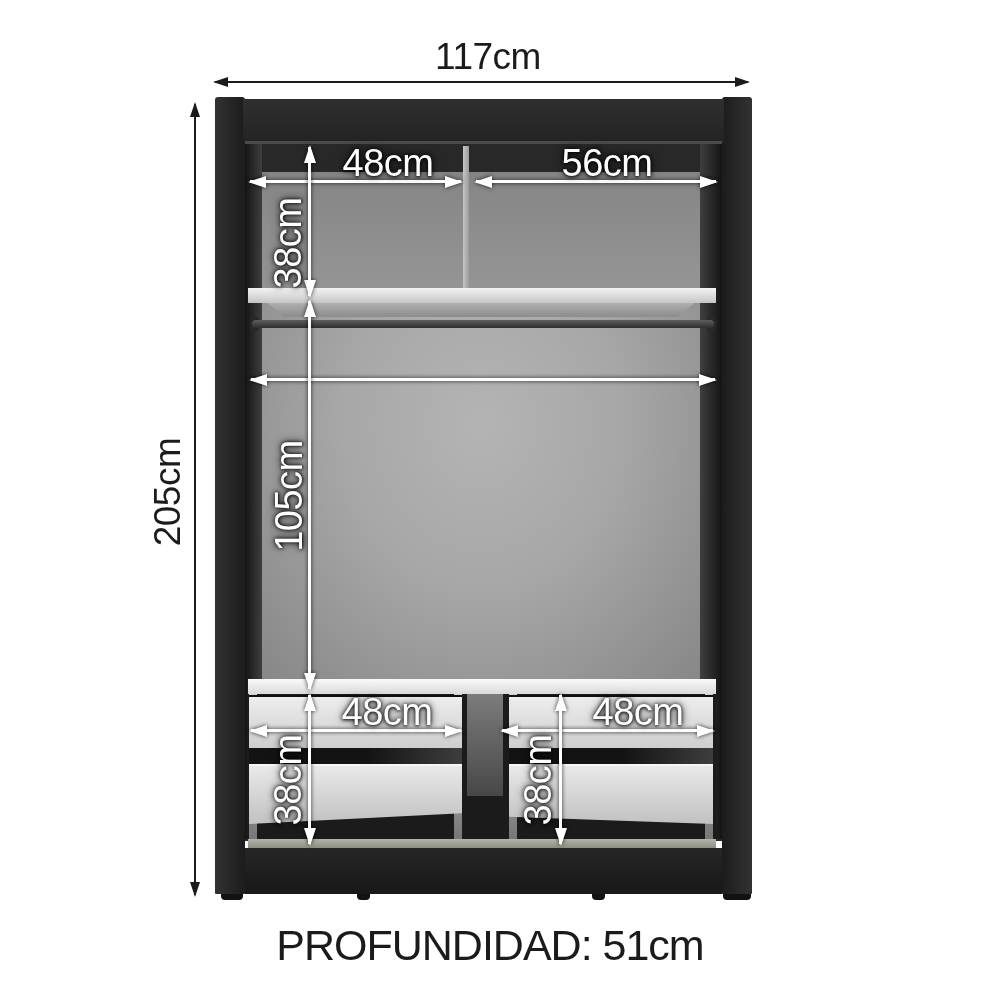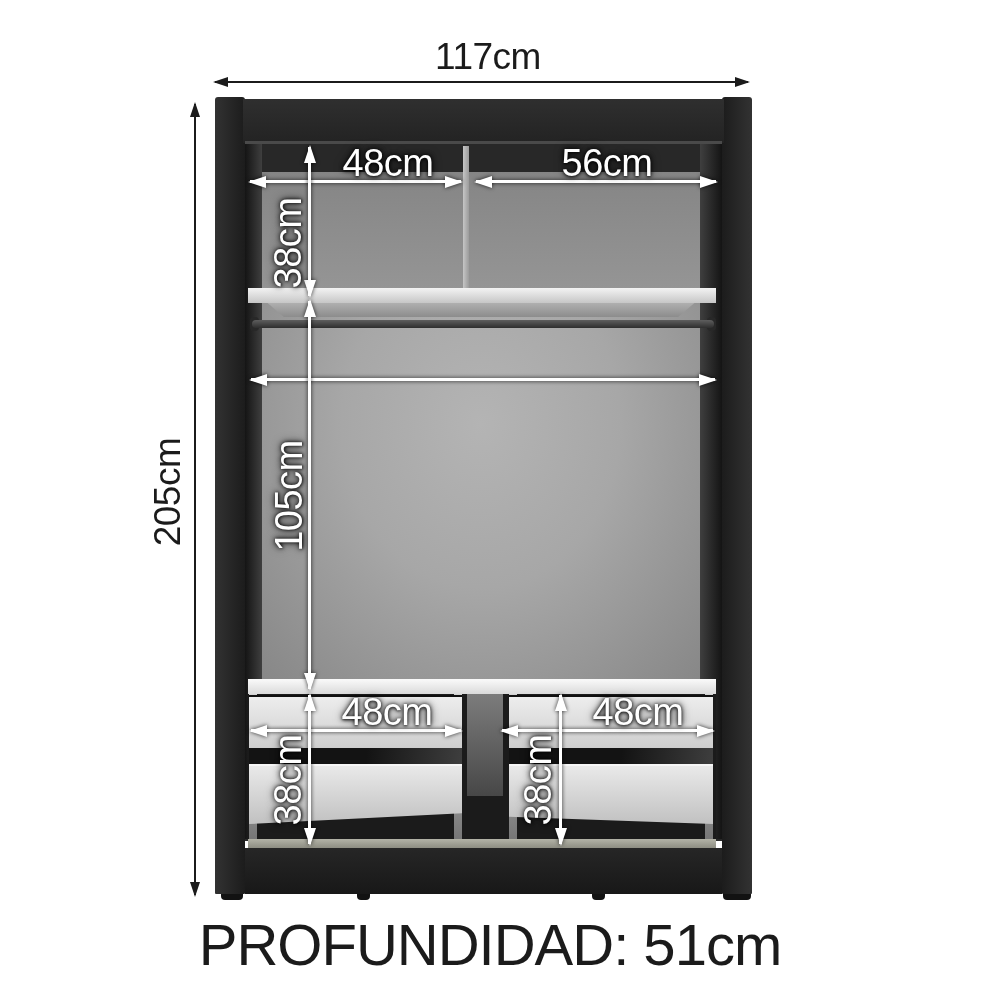--- a/index.html
+++ b/index.html
@@ -4,21 +4,21 @@
 <style>
   html,body{margin:0;padding:0;background:#ffffff;}
   .canvas{position:relative;width:932px;height:1000px;background:#ffffff;overflow:hidden;
           font-family:"Liberation Sans",sans-serif;}
   .abs{position:absolute;}
 
   
   .lbl{position:absolute;white-space:nowrap;transform:translate(-50%,-50%);line-height:1;}
   .lbl.rot{transform:translate(-50%,-50%) rotate(-90deg);}
   .lbl.outer{color:#1b1b1b;font-size:37px;letter-spacing:-0.5px;}
-  .lbl.depth{color:#1b1b1b;font-size:58px;letter-spacing:-1px;}
+  .lbl.depth{color:#1b1b1b;font-size:43px;letter-spacing:-1px;}
   .lbl.inner{color:#ffffff;font-size:38px;letter-spacing:-0.5px;
              text-shadow:0 0 5px rgba(0,0,0,.9),0 0 10px rgba(0,0,0,.6),0 1px 3px rgba(0,0,0,.7);}
 
   
   .h-arrow,.v-arrow{position:absolute;background:currentColor;}
   .h-arrow{height:3px;}
   .v-arrow{width:3px;}
   .h-arrow::before,.h-arrow::after,.v-arrow::before,.v-arrow::after{
       content:"";position:absolute;width:0;height:0;border-style:solid;border-color:transparent;}
   .h-arrow::before{left:-2px;top:50%;transform:translateY(-50%);

